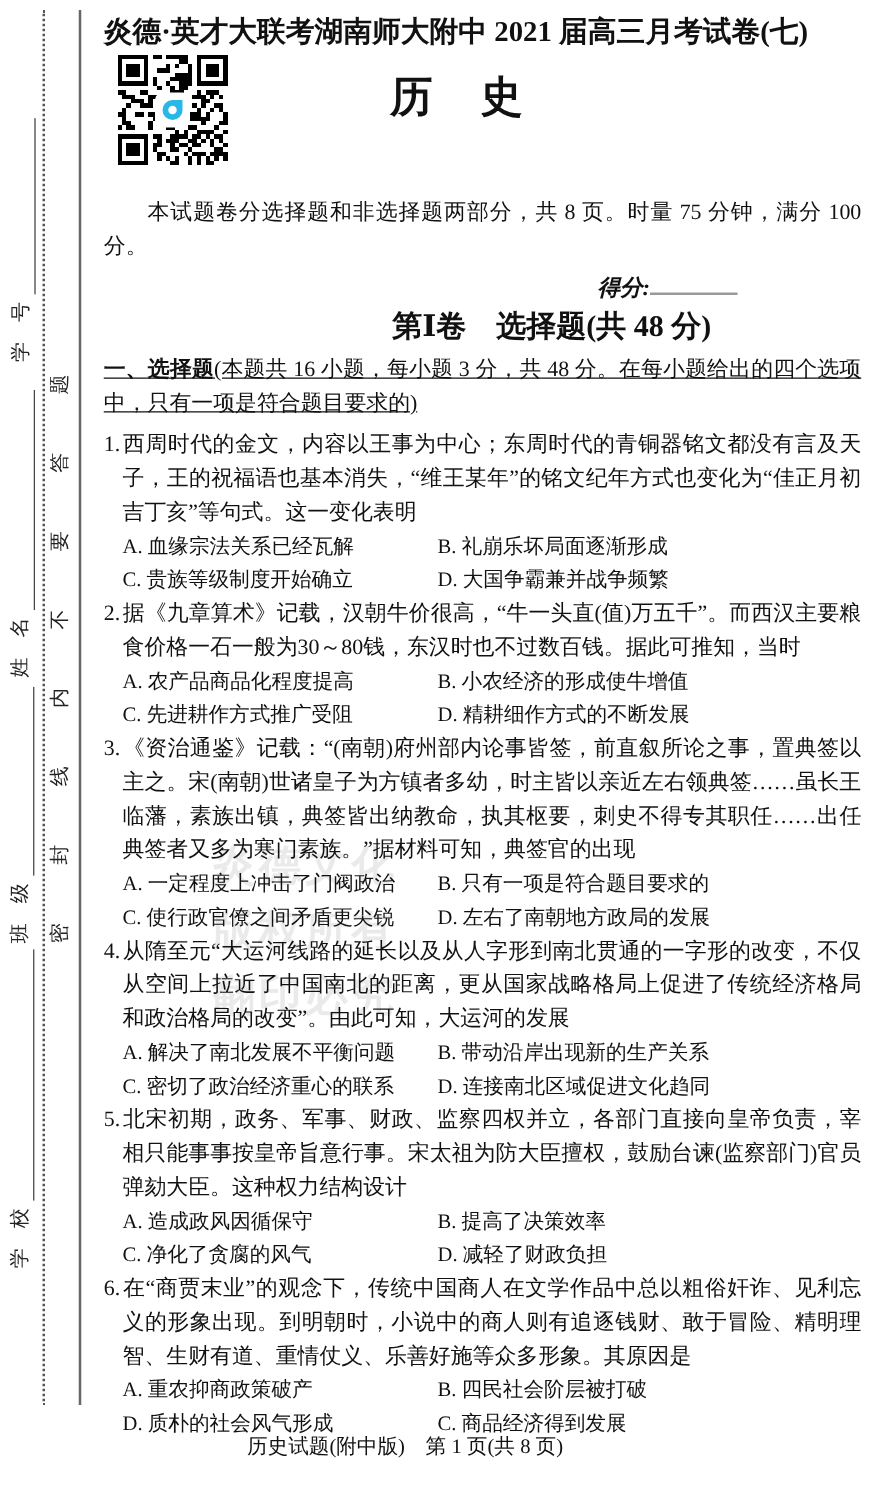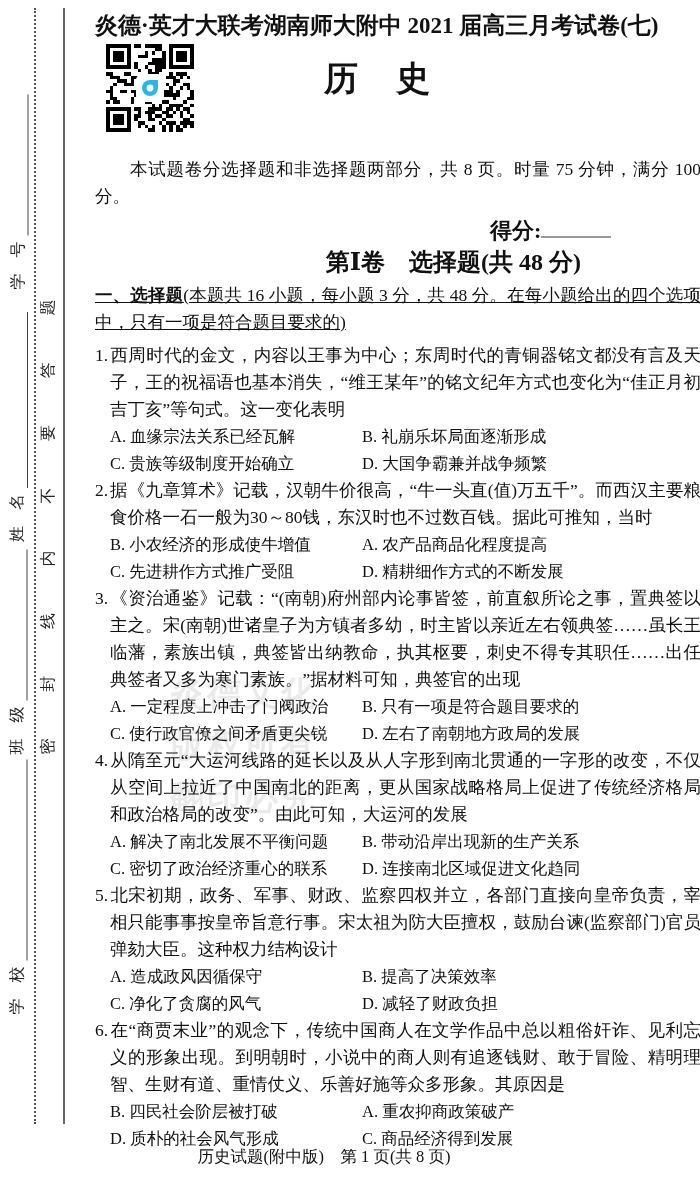--- a/index.html
+++ b/index.html
@@ -28,40 +28,40 @@
     transform:rotate(-90deg);font-size:16px;color:#222;
     display:flex;justify-content:space-between;align-items:center;white-space:nowrap;
   }
   
   .watermark{
     position:absolute;left:168px;top:668px;width:150px;z-index:0;
     color:rgba(90,90,90,0.13);font-size:34px;line-height:52px;
     text-align:right;letter-spacing:3px;font-weight:700;pointer-events:none;
   }
   
-  .content{position:absolute;left:83px;top:0;width:606px;z-index:1;margin-left:12px;}
+  .content{position:absolute;left:83px;top:0;width:606px;z-index:1;}
   .header-line{
     margin-top:10px;font-size:23px;font-weight:900;line-height:32px;
     white-space:nowrap;letter-spacing:0px;
   }
   .title-block{position:relative;height:94px;}
   .qr{position:absolute;left:10px;top:2px;width:90px;height:88px;}
   .qr svg{display:block;}
   .qr-logo{
     position:absolute;left:32px;top:31px;width:26px;height:26px;background:#fff;
     border-radius:5px;display:flex;align-items:center;justify-content:center;
     box-shadow:0 0 0 1px #fff;
   }
   .page-title{
     text-align:center;padding-top:16px;padding-right:40px;
     font-size:34px;font-weight:700;letter-spacing:2px;line-height:42px;
   }
   .intro{margin-top:20px;font-size:17.5px;line-height:27px;text-align:justify;}
   .intro p{margin:0;text-indent:2em;}
-  .score-row{margin-top:6px;height:27px;font-size:22px;padding-left:395px;}
+  .score-row{margin-top:6px;height:27px;font-size:18px;padding-left:395px;font-style:italic;}
   .score-label{font-weight:700;}
   .score-blank{display:inline-block;width:70px;border-bottom:2px solid #999;height:18px;vertical-align:baseline;}
   .sec-title{
     margin-top:6px;line-height:27px;text-align:right;padding-right:120px;
     font-size:24px;font-weight:700;
   }
   .instr{margin-top:6px;font-size:17.5px;line-height:27px;text-align:justify;text-decoration:underline;}
   .instr .b{font-weight:700;}
   .questions{margin-top:6px;}
   .q{font-size:17.5px;line-height:27px;}
@@ -335,22 +335,22 @@
         <div class="opts">
           <div class="opt">A. 血缘宗法关系已经瓦解</div>
           <div class="opt">B. 礼崩乐坏局面逐渐形成</div>
           <div class="opt">C. 贵族等级制度开始确立</div>
           <div class="opt">D. 大国争霸兼并战争频繁</div>
         </div>
       </div>
       <div class="q">
         <div class="stem"><span class="qnum">2. </span>据《九章算术》记载，汉朝牛价很高，“牛一头直(值)万五千”。而西汉主要粮食价格一石一般为30～80钱，东汉时也不过数百钱。据此可推知，当时</div>
         <div class="opts">
+          <div class="opt">A. 农产品商品化程度提高</div>
           <div class="opt">B. 小农经济的形成使牛增值</div>
-          <div class="opt">A. 农产品商品化程度提高</div>
           <div class="opt">C. 先进耕作方式推广受阻</div>
           <div class="opt">D. 精耕细作方式的不断发展</div>
         </div>
       </div>
       <div class="q">
         <div class="stem"><span class="qnum">3. </span>《资治通鉴》记载：“(南朝)府州部内论事皆签，前直叙所论之事，置典签以主之。宋(南朝)世诸皇子为方镇者多幼，时主皆以亲近左右领典签……虽长王临藩，素族出镇，典签皆出纳教命，执其枢要，刺史不得专其职任……出任典签者又多为寒门素族。”据材料可知，典签官的出现</div>
         <div class="opts">
           <div class="opt">A. 一定程度上冲击了门阀政治</div>
           <div class="opt">B. 只有一项是符合题目要求的</div>
           <div class="opt">C. 使行政官僚之间矛盾更尖锐</div>
@@ -371,22 +371,22 @@
         <div class="opts">
           <div class="opt">A. 造成政风因循保守</div>
           <div class="opt">B. 提高了决策效率</div>
           <div class="opt">C. 净化了贪腐的风气</div>
           <div class="opt">D. 减轻了财政负担</div>
         </div>
       </div>
       <div class="q">
         <div class="stem"><span class="qnum">6. </span>在“商贾末业”的观念下，传统中国商人在文学作品中总以粗俗奸诈、见利忘义的形象出现。到明朝时，小说中的商人则有追逐钱财、敢于冒险、精明理智、生财有道、重情仗义、乐善好施等众多形象。其原因是</div>
         <div class="opts">
+          <div class="opt">A. 重农抑商政策破产</div>
           <div class="opt">B. 四民社会阶层被打破</div>
-          <div class="opt">A. 重农抑商政策破产</div>
           <div class="opt">D. 质朴的社会风气形成</div>
           <div class="opt">C. 商品经济得到发展</div>
         </div>
       </div>
     </div>
 </div>
 
 <div class="footer">历史试题(附中版)　第 1 页(共 8 页)</div>
 
 </body></html>

